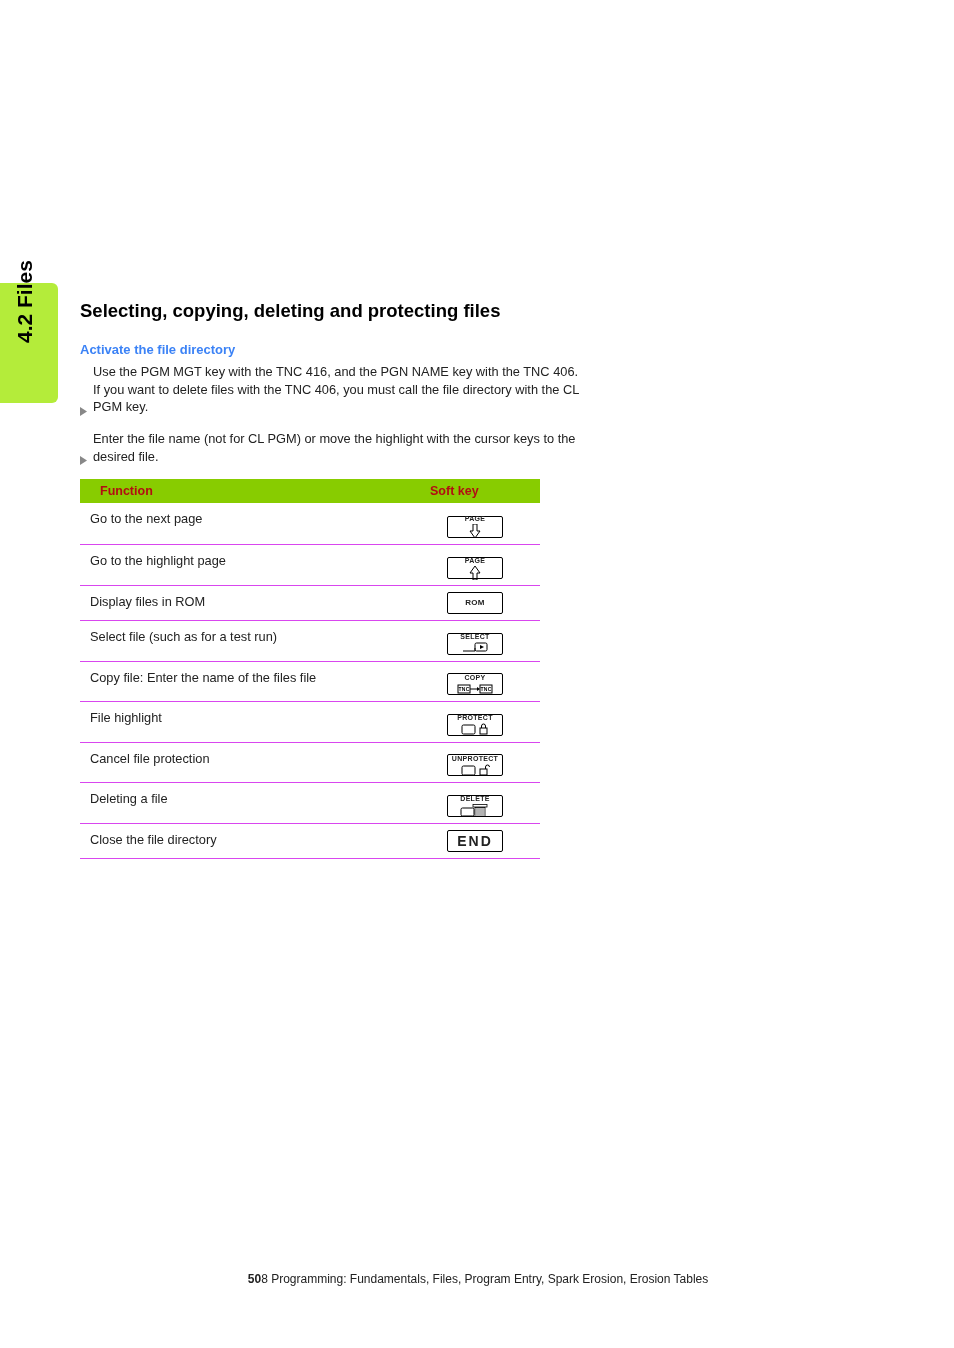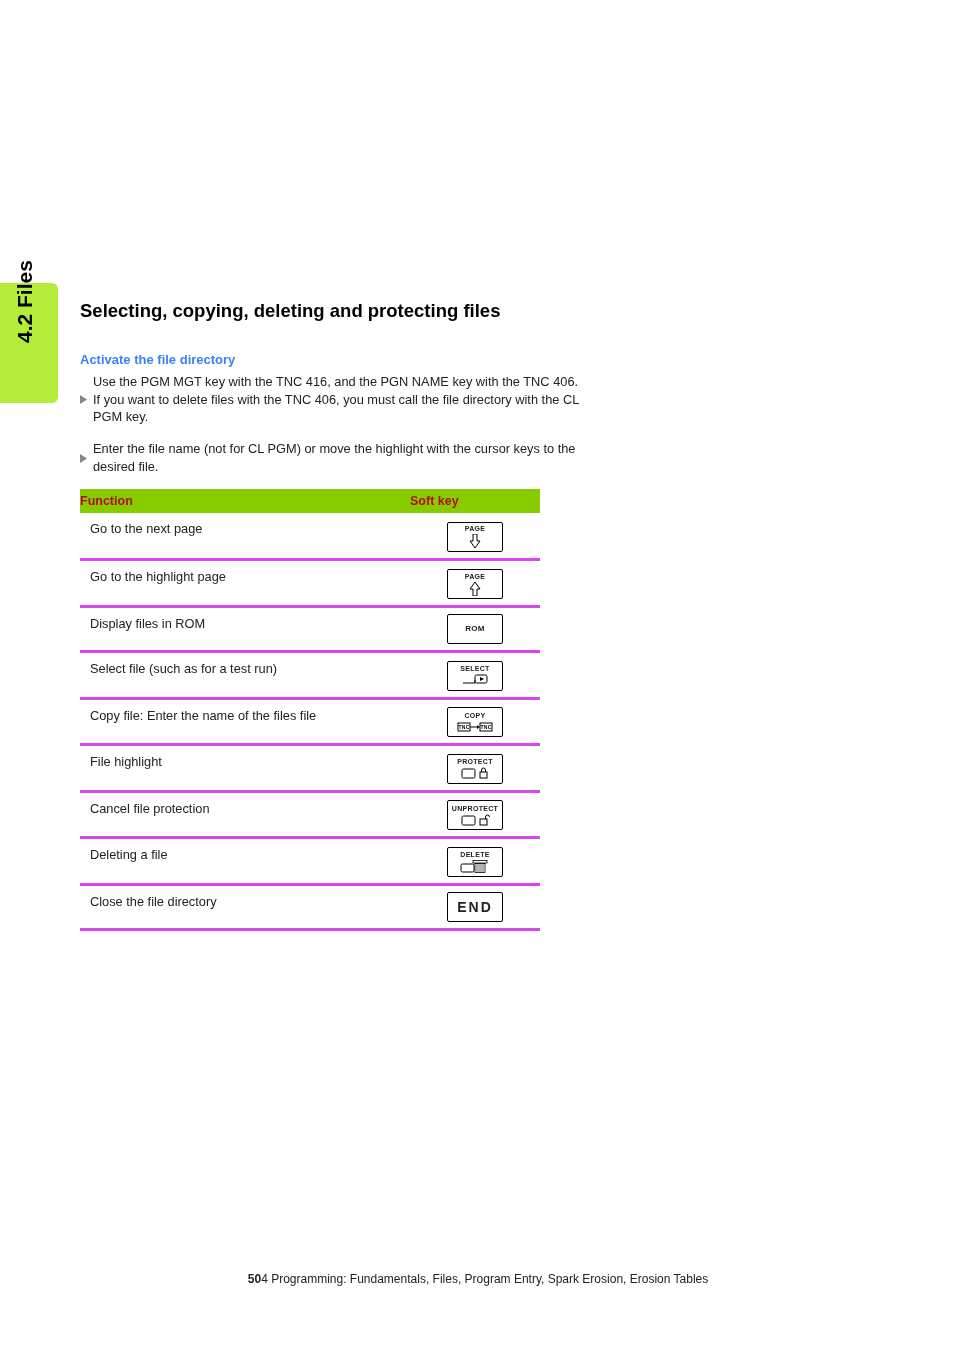--- a/index.html
+++ b/index.html
@@ -33,32 +33,32 @@
   }
   .content {
     position: absolute;
     left: 80px;
     top: 300px;
     width: 800px;
   }
   h1.section-title {
     font-size: 18.5px;
     font-weight: 700;
-    margin-bottom: 30px;
+    margin-bottom: 20px;
   }
   .subheading {
     color: #3b82f6;
     font-weight: 700;
     font-size: 13px;
     margin-bottom: 6px;
   }
   .bullet-block { margin-bottom: 14px; }
   .bullet-item {
     display: flex;
-    align-items: center;
+    align-items: flex-end;
     font-size: 12.8px;
     line-height: 1.38;
     color: #222;
   }
   .bullet-caret {
     margin-right: 6px;
     margin-top: 1px;
     flex: 0 0 auto;
   }
   .bullet-caret svg { display: block; }
@@ -68,43 +68,43 @@
     width: 460px;
     margin-top: 8px;
     border-collapse: collapse;
   }
   .fn-table thead tr { background: #88cc00; }
   .fn-table thead th {
     text-align: left;
     color: #b30d12;
     font-weight: 700;
     font-size: 12.5px;
-    padding: 5px 0;
+    padding: 5px 20px;
   }
   .fn-table thead th:first-child { width: 330px; }
   .fn-table tbody td {
     padding: 8px 10px 10px 10px;
     font-size: 12.8px;
     color: #222;
     vertical-align: top;
-    border-bottom: 3px solid #d946ef;
+    border-bottom: 1px solid #d946ef;
   }
   .fn-table tbody td.sk-cell {
     text-align: center;
     vertical-align: middle;
     padding: 6px 8px;
   }
 
   .softkey {
     display: inline-flex;
     flex-direction: column;
     align-items: center;
     justify-content: center;
     width: 56px;
-    height: 30px;
+    height: 22px;
     border: 1.3px solid #000;
     border-radius: 2px;
     background: #fff;
     font-size: 7px;
     font-weight: 700;
     letter-spacing: 0.3px;
     line-height: 1;
     gap: 2px;
   }
   .softkey .sk-label { font-size: 7px; }
@@ -270,14 +270,14 @@
           <td class="sk-cell"><div class="softkey">
               <span class="sk-end">END</span>
             </div></td>
         </tr>
       </tbody>
   </table>
 </div>
 
 <div class="footer">
   <span class="pagenum">50</span>
-  <span>4 Programming: Fundamentals, Files, Program Entry, Spark Erosion, Erosion Tables</span>
+  <span>8 Programming: Fundamentals, Files, Program Entry, Spark Erosion, Erosion Tables</span>
 </div>
 
 </body></html>

